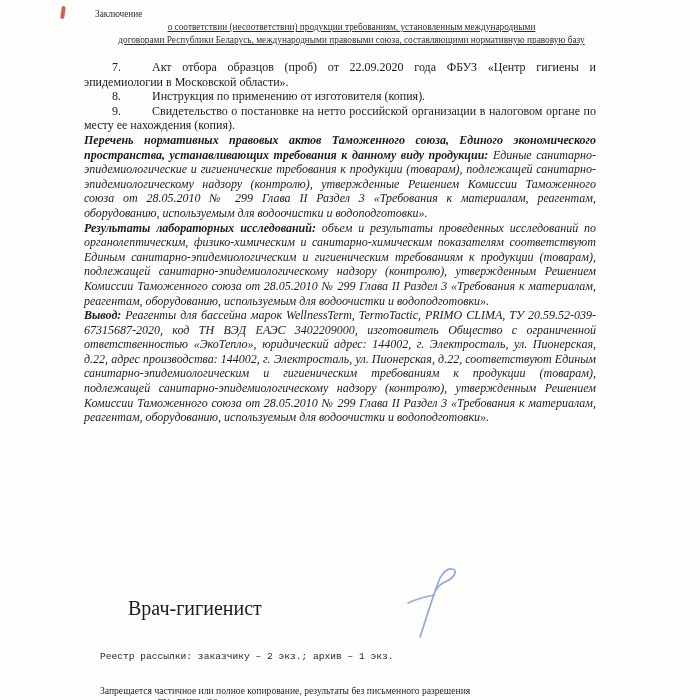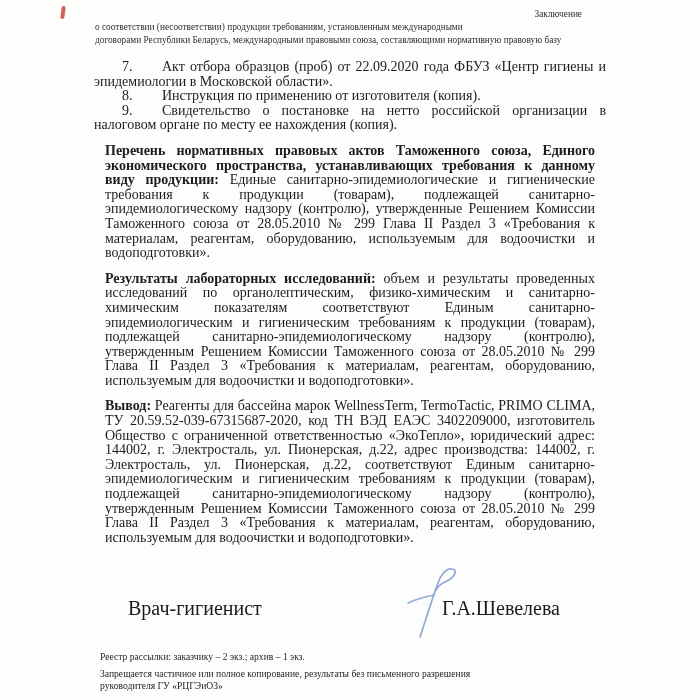--- a/index.html
+++ b/index.html
@@ -32,47 +32,49 @@
   .doc-header {
     position: absolute;
     left: 95px;
     top: 8px;
     width: 513px;
     font-size: 9.3px;
     line-height: 13px;
     color: #2e2e2e;
   }
   .doc-header .hdr-title {
-    text-align: right;
+    text-align: left;
     padding-right: 26px;
   }
   .doc-header .hdr-line {
-    text-align: left;
+    text-align: center;
+    text-decoration: underline;
   }
   
   .doc-body {
     position: absolute;
-    left: 94px;
+    left: 84px;
     top: 60px;
     width: 512px;
-    font-size: 14px;
+    font-size: 12px;
     line-height: 14.6px;
     text-align: justify;
   }
   .num-item {
     text-indent: 28px;
     margin: 0;
   }
   .num-item .item-num {
     display: inline-block;
     width: 40px;
     text-indent: 0;
   }
   .para {
-    margin: 11px;
+    margin: 0;
+    font-style: italic;
   }
   .para .lead {
     font-weight: bold;
   }
   
   .sig-row {
     position: absolute;
     left: 100px;
     top: 597px;
     width: 512px;
@@ -92,21 +94,21 @@
   
   .doc-footer {
     position: absolute;
     left: 100px;
     top: 651px;
     width: 512px;
     font-size: 9.6px;
     line-height: 12px;
     color: #262626;
   }
-  .doc-footer .f1 { margin-bottom: 5px; }
+  .doc-footer .f1 { margin-bottom: 22px; font-family: Liberation Mono, monospace; }
 </style>
 </head>
 <body>
 
 <div id="page">
 
   <div class="stamp-tick"></div>
 
   <div class="doc-header">
     <div class="hdr-title">Заключение</div>
@@ -131,21 +133,20 @@
 
   </div>
 
   <svg class="sig-svg" viewBox="0 0 80 90" aria-hidden="true">
     <path d="M 20 80 C 26 62, 30 48, 38 26 C 40 19, 46 11, 52 12 C 58 13, 55 20, 47 24 C 42 26, 38 29, 36 33" fill="none" stroke="#8aa2d4" stroke-width="1.7" stroke-linecap="round" opacity="0.95"></path>
     <path d="M 8 46 C 16 42, 24 40, 34 38" fill="none" stroke="#8aa2d4" stroke-width="1.5" stroke-linecap="round" opacity="0.9"></path>
   </svg>
 
   <div class="sig-row">
     <span class="sig-role">Врач-гигиенист</span>
-    <span class="sig-name">Г.А.Шевелева</span>
   </div>
 
   <div class="doc-footer">
     <div class="f1">Реестр рассылки: заказчику – 2 экз.; архив – 1 экз.</div>
     <div>Запрещается частичное или полное копирование, результаты без письменного разрешения</div>
     <div>руководителя ГУ «РЦГЭиОЗ»</div>
   </div>
 
 </div>
 

